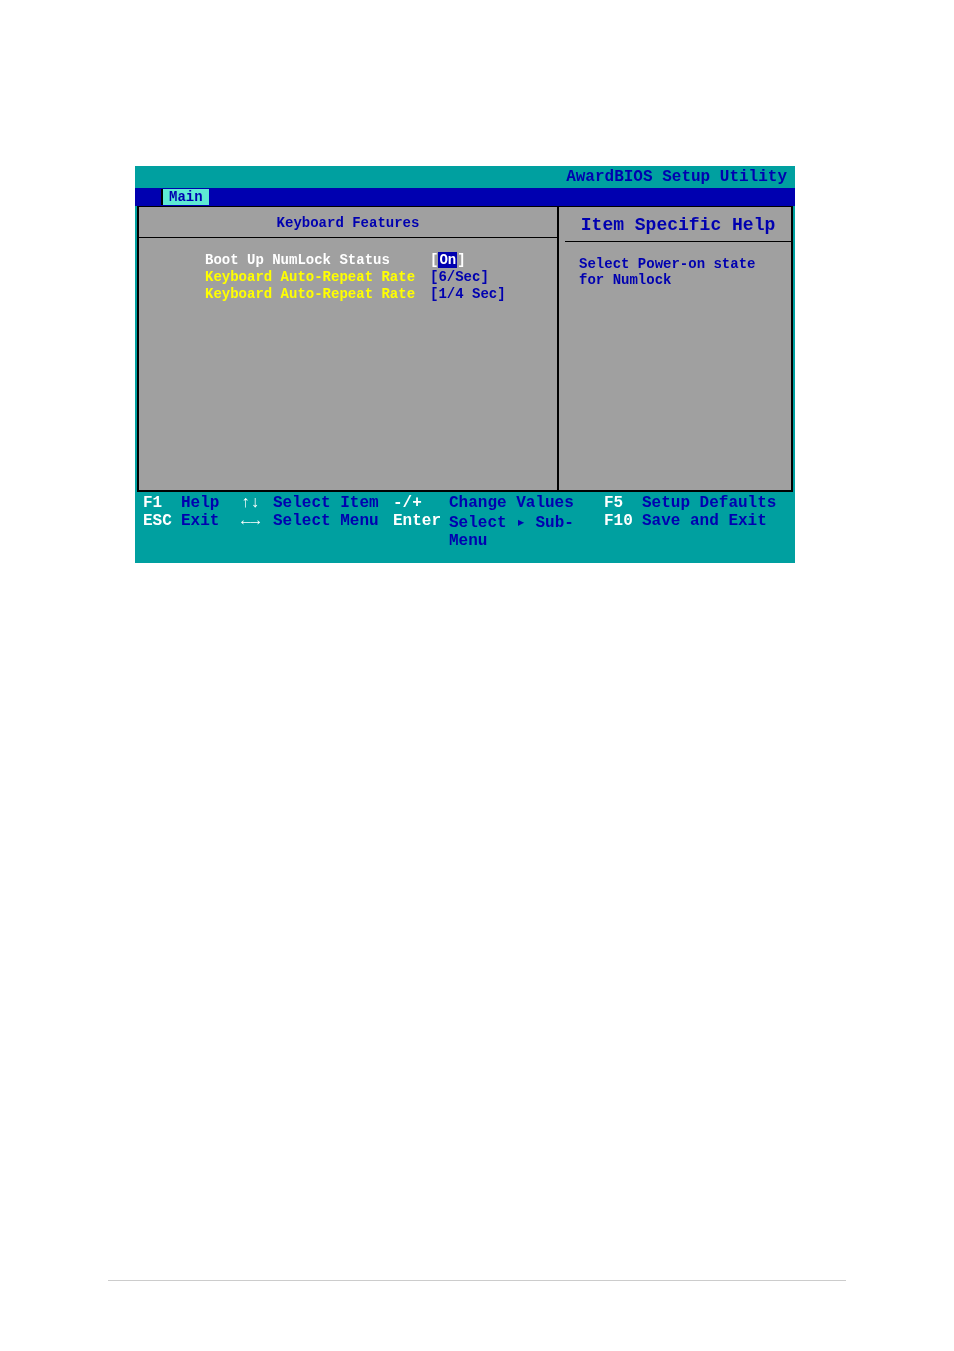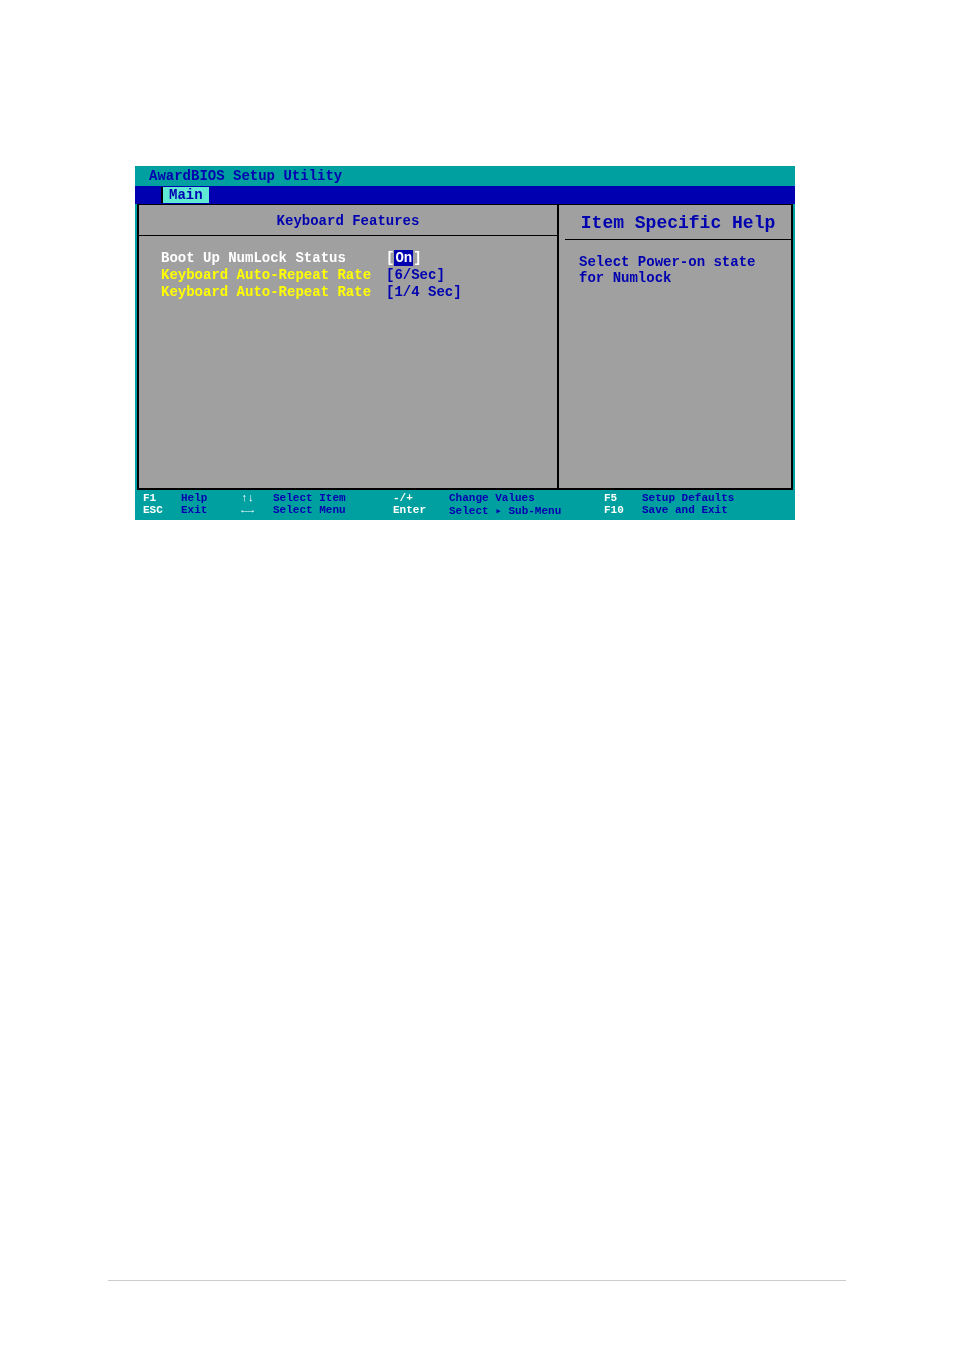--- a/index.html
+++ b/index.html
@@ -13,24 +13,24 @@
     .bios-container {
       position: absolute;
       left: 135px;
       top: 166px;
       width: 660px;
       background: #00a0a0;
     }
     .title-bar {
       background: #00a0a0;
       color: #0000b0;
-      text-align: left;
-      font-weight: bold;
-      padding: 2px 14px;
-      font-size: 14px;
+      text-align: right;
+      font-weight: bold;
+      padding: 2px 8px;
+      font-size: 16px;
     }
     .menu-bar {
       background: #0000b0;
       color: #ffff00;
       padding: 1px 0 1px 20px;
       font-size: 14px;
       font-weight: bold;
     }
     .menu-tab {
       display: inline-block;
@@ -81,20 +81,21 @@
       padding: 14px 8px 14px 14px;
       min-height: 220px;
       font-size: 14px;
       font-weight: bold;
       color: #0000b0;
     }
     .setting-row {
       display: flex;
       margin-bottom: 1px;
       white-space: nowrap;
+      margin-left: 44px;
     }
     .setting-label {
       color: #ffff00;
       width: 225px;
     }
     .setting-value {
       color: #0000b0;
       text-align: right;
     }
     .selected-row .setting-label {
@@ -103,22 +104,22 @@
     .selected-value .bracket {
       color: #ffffff;
     }
     .selected-value .inner-value {
       background: #0000b0;
       color: #ffffff;
       padding: 0 1px;
     }
     .footer {
       background: #00a0a0;
-      padding: 2px 8px 3px 8px;
-      font-size: 11px;
+      padding: 2px 8px 13px 8px;
+      font-size: 16px;
       font-weight: bold;
     }
     .footer-row {
       display: flex;
     }
     .fkey {
       color: #ffffff;
       width: 38px;
     }
     .faction {

